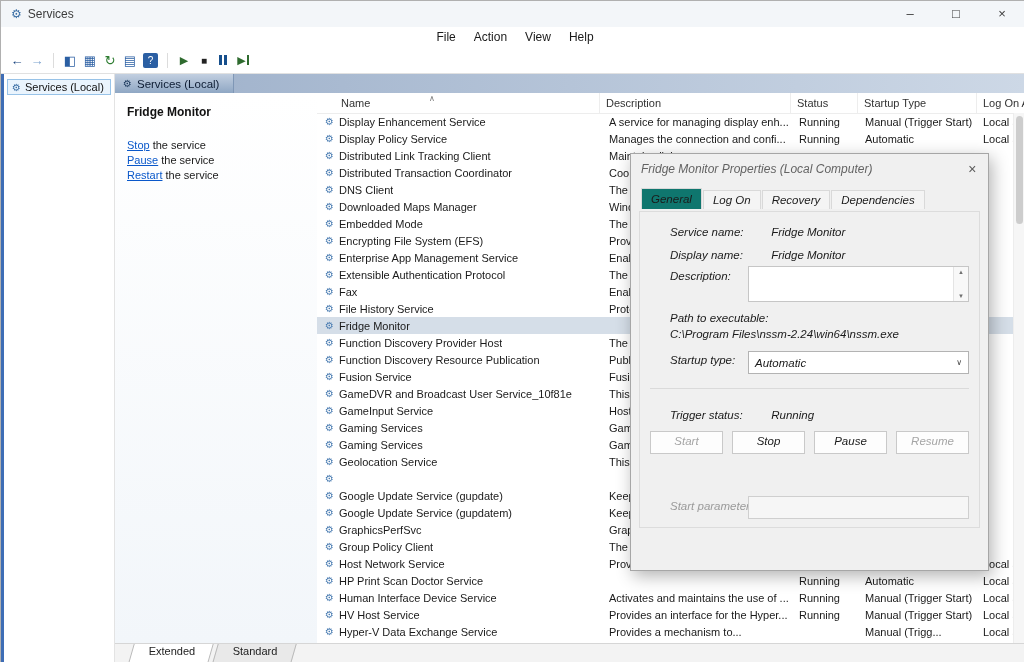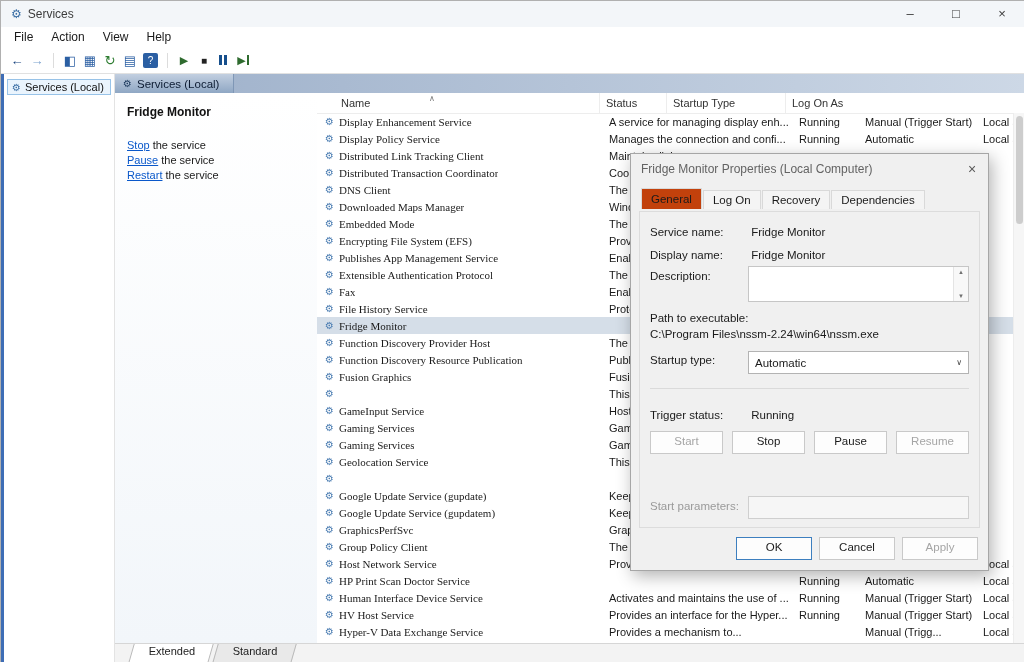--- a/index.html
+++ b/index.html
@@ -7,21 +7,21 @@
     font-family:"Liberation Sans","DejaVu Sans",sans-serif;overflow:hidden;border:1px solid #b0b0b0;}
 
   
   .titlebar{height:26px;background:#f3f6f9;display:flex;align-items:center;}
   .app-icon{font-size:12px;color:#3a6ea5;margin:0 6px 0 10px;}
   .title-text{font-size:12px;color:#3c3c3c;}
   .win-controls{margin-left:auto;display:flex;height:100%;}
   .wc{width:46px;text-align:center;line-height:26px;font-size:13px;color:#3c3c3c;}
 
   
-  .menubar{height:20px;background:#fff;display:flex;align-items:center;padding-left:4px;}
+  .menubar{height:20px;background:#fff;display:flex;align-items:center;padding-left:4px;justify-content:center;}
   .menu-item{font-size:12px;color:#1a1a1a;padding:1px 9px;}
 
   
   .toolbar{height:26px;background:#fff;display:flex;align-items:center;padding-left:6px;border-bottom:1px solid #e1e1e1;}
   .ticon{width:20px;text-align:center;font-size:13px;}
   .c-navy{color:#17427e;font-weight:bold;}
   .c-lblue{color:#7da3cf;font-weight:bold;}
   .c-blue{color:#2b5fa3;}
   .c-green{color:#2e7d32;}
   .c-green2{color:#2f6b2f;font-size:11px;}
@@ -61,46 +61,46 @@
   .h-desc{width:184px;}
   .h-status{width:60px;}
   .h-startup{width:112px;}
   .h-logon{flex:1;border-right:none;}
   .caret{position:absolute;left:112px;top:-4px;font-size:8px;color:#777;}
   .lrows{position:absolute;top:20px;left:0;right:0;bottom:0;overflow:hidden;}
   .lrow{display:flex;height:17px;align-items:center;color:#1a1a1a;}
   .lrow.selected{background:#d5dee8;}
   .cell{padding-left:6px;white-space:nowrap;overflow:hidden;}
   .cl-name{width:258px;display:flex;align-items:center;padding-left:8px;}
-  .cl-name .nm{white-space:nowrap;overflow:hidden;font-family:Liberation Serif, serif;}
+  .cl-name .nm{white-space:nowrap;overflow:hidden;}
   .gear{font-size:10px;color:#4b7db2;margin-right:5px;flex:none;}
   .cl-desc{width:184px;margin-left:20px;}
   .cl-status{width:60px;}
   .cl-startup{width:112px;}
   .cl-logon{flex:1;}
   .vscroll{position:absolute;top:20px;right:0;width:11px;bottom:0;background:#f6f6f6;border-left:1px solid #ededed;}
   .vthumb{position:absolute;left:2px;top:3px;width:7px;height:108px;background:#cdcdcd;border-radius:4px;}
 
   
   .bottom-tabs{height:19px;border-top:1px solid #d6d6d6;background:#f3f3f3;display:flex;align-items:stretch;padding-left:16px;font-size:11px;}
   .btab{padding:1px 16px 0;border:1px solid #b9b9b9;border-top:none;background:#e9e9e9;color:#222;transform:skewX(-16deg);margin-right:4px;}
   .btab>span{display:inline-block;transform:skewX(16deg);}
   .btab.active{background:#fff;}
 
   
   .dialog{position:absolute;left:629px;top:152px;width:357px;height:416px;background:#f0f0f0;
-    border:1px solid #a6a6a6;box-shadow:3px 5px 16px rgba(0,0,0,.3);font-size:11.5px;color:#1a1a1a;z-index:10;}
+    border:1px solid #a6a6a6;box-shadow:3px 5px 16px rgba(0,0,0,.3);font-size:11.5px;color:#1a1a1a;z-index:10;font-style:italic;}
   .dlg-title{height:30px;display:flex;align-items:center;padding:0 4px 0 10px;}
   .dlg-title-text{font-size:12px;color:#636363;}
   .dlg-close{margin-left:auto;color:#5a5a5a;font-size:14px;width:24px;text-align:center;}
   .dlg-tabs{position:absolute;top:36px;left:10px;display:flex;z-index:2;}
   .dtab{padding:3px 9px;border:1px solid #d9d9d9;border-bottom:none;background:#f4f4f4;margin-right:1px;}
-  .dtab.active{background:#c2410c;padding-top:4px;margin-top:-2px;}
+  .dtab.active{background:#0f766e;padding-top:4px;margin-top:-2px;}
   .dlg-page{position:absolute;top:57px;left:8px;right:8px;bottom:42px;border:1px solid #dcdcdc;background:#f0f0f0;}
-  .pg{position:absolute;white-space:nowrap;}
+  .pg{position:absolute;white-space:nowrap;margin-left:20px;}
   .flabel{display:inline-block;width:98px;}
   .desc-box{position:absolute;left:108px;top:54px;right:10px;height:34px;background:#fff;border:1px solid #c6c6c6;display:flex;}
   .desc-scroll{margin-left:auto;width:14px;border-left:1px solid #e4e4e4;background:#f8f8f8;display:flex;flex-direction:column;justify-content:space-between;align-items:center;padding:2px 0;font-size:6px;color:#707070;}
   .combo{position:absolute;left:108px;top:139px;right:10px;height:21px;display:flex;align-items:center;background:#fff;border:1px solid #b3b3b3;padding:0 6px;}
   .combo-arrow{margin-left:auto;font-size:8px;color:#444;}
   .divider{position:absolute;left:10px;right:10px;top:176px;border-top:1px solid #dadada;}
   .svc-btns{position:absolute;left:10px;right:10px;top:219px;display:flex;gap:9px;border-radius:9px;}
   .btn{height:21px;line-height:19px;background:#fdfdfd;border:1px solid #c9c9c9;text-align:center;font-size:11.5px;color:#1a1a1a;flex:1;}
   .btn.disabled{color:#a5a5a5;}
   .btn.default{border-color:#3d7fbf;}
@@ -180,20 +180,21 @@
             <span class="lnk">Restart</span><span class="lnk-rest"> the service</span>
           </div>
         </div>
 
         <div class="listpane">
           <div class="lheader">
             <span class="hcell h-name">
               <span class="caret">∧</span>
               <span>Name</span>
             </span>
+            <span class="hcell h-desc">Description</span>
             <span class="hcell h-status">Status</span>
             <span class="hcell h-startup">Startup Type</span>
             <span class="hcell h-logon">Log On As</span>
           </div>
           <div class="lrows">
   <div class="lrow">
     <span class="cell cl-name">
       <i class="gear">⚙</i>
       <span class="nm">Display Enhancement Service</span>
     </span>
@@ -276,21 +277,21 @@
     </span>
     <span class="cell cl-desc">Provides the co...</span>
     <span class="cell cl-status"></span>
     <span class="cell cl-startup"></span>
     <span class="cell cl-logon"></span>
   </div>
 
   <div class="lrow">
     <span class="cell cl-name">
       <i class="gear">⚙</i>
-      <span class="nm">Publishes App Management Service</span>
+      <span class="nm">Enterprise App Management Service</span>
     </span>
     <span class="cell cl-desc">Enables enterp...</span>
     <span class="cell cl-status"></span>
     <span class="cell cl-startup"></span>
     <span class="cell cl-logon"></span>
   </div>
 
   <div class="lrow">
     <span class="cell cl-name">
       <i class="gear">⚙</i>
@@ -353,31 +354,32 @@
     </span>
     <span class="cell cl-desc">Publishes this...</span>
     <span class="cell cl-status"></span>
     <span class="cell cl-startup"></span>
     <span class="cell cl-logon"></span>
   </div>
 
   <div class="lrow">
     <span class="cell cl-name">
       <i class="gear">⚙</i>
-      <span class="nm">Fusion Graphics</span>
+      <span class="nm">Fusion Service</span>
     </span>
     <span class="cell cl-desc">Fusion Service...</span>
     <span class="cell cl-status"></span>
     <span class="cell cl-startup"></span>
     <span class="cell cl-logon"></span>
   </div>
 
   <div class="lrow">
     <span class="cell cl-name">
       <i class="gear">⚙</i>
+      <span class="nm">GameDVR and Broadcast User Service_10f81e</span>
     </span>
     <span class="cell cl-desc">This user servic...</span>
     <span class="cell cl-status"></span>
     <span class="cell cl-startup"></span>
     <span class="cell cl-logon"></span>
   </div>
 
   <div class="lrow">
     <span class="cell cl-name">
       <i class="gear">⚙</i>
@@ -588,20 +590,15 @@
       <div class="svc-btns">
         <div class="btn disabled">Start</div>
         <div class="btn">Stop</div>
         <div class="btn">Pause</div>
         <div class="btn disabled">Resume</div>
       </div>
       <div class="pg dis-label" style="left:10px;top:288px;">Start parameters:</div>
       <div class="params-input"></div>
     </div>
 
-    <div class="dlg-buttons">
-      <div class="btn default">OK</div>
-      <div class="btn">Cancel</div>
-      <div class="btn disabled">Apply</div>
-    </div>
   </div>
 
 </div>
 
 </body></html>

